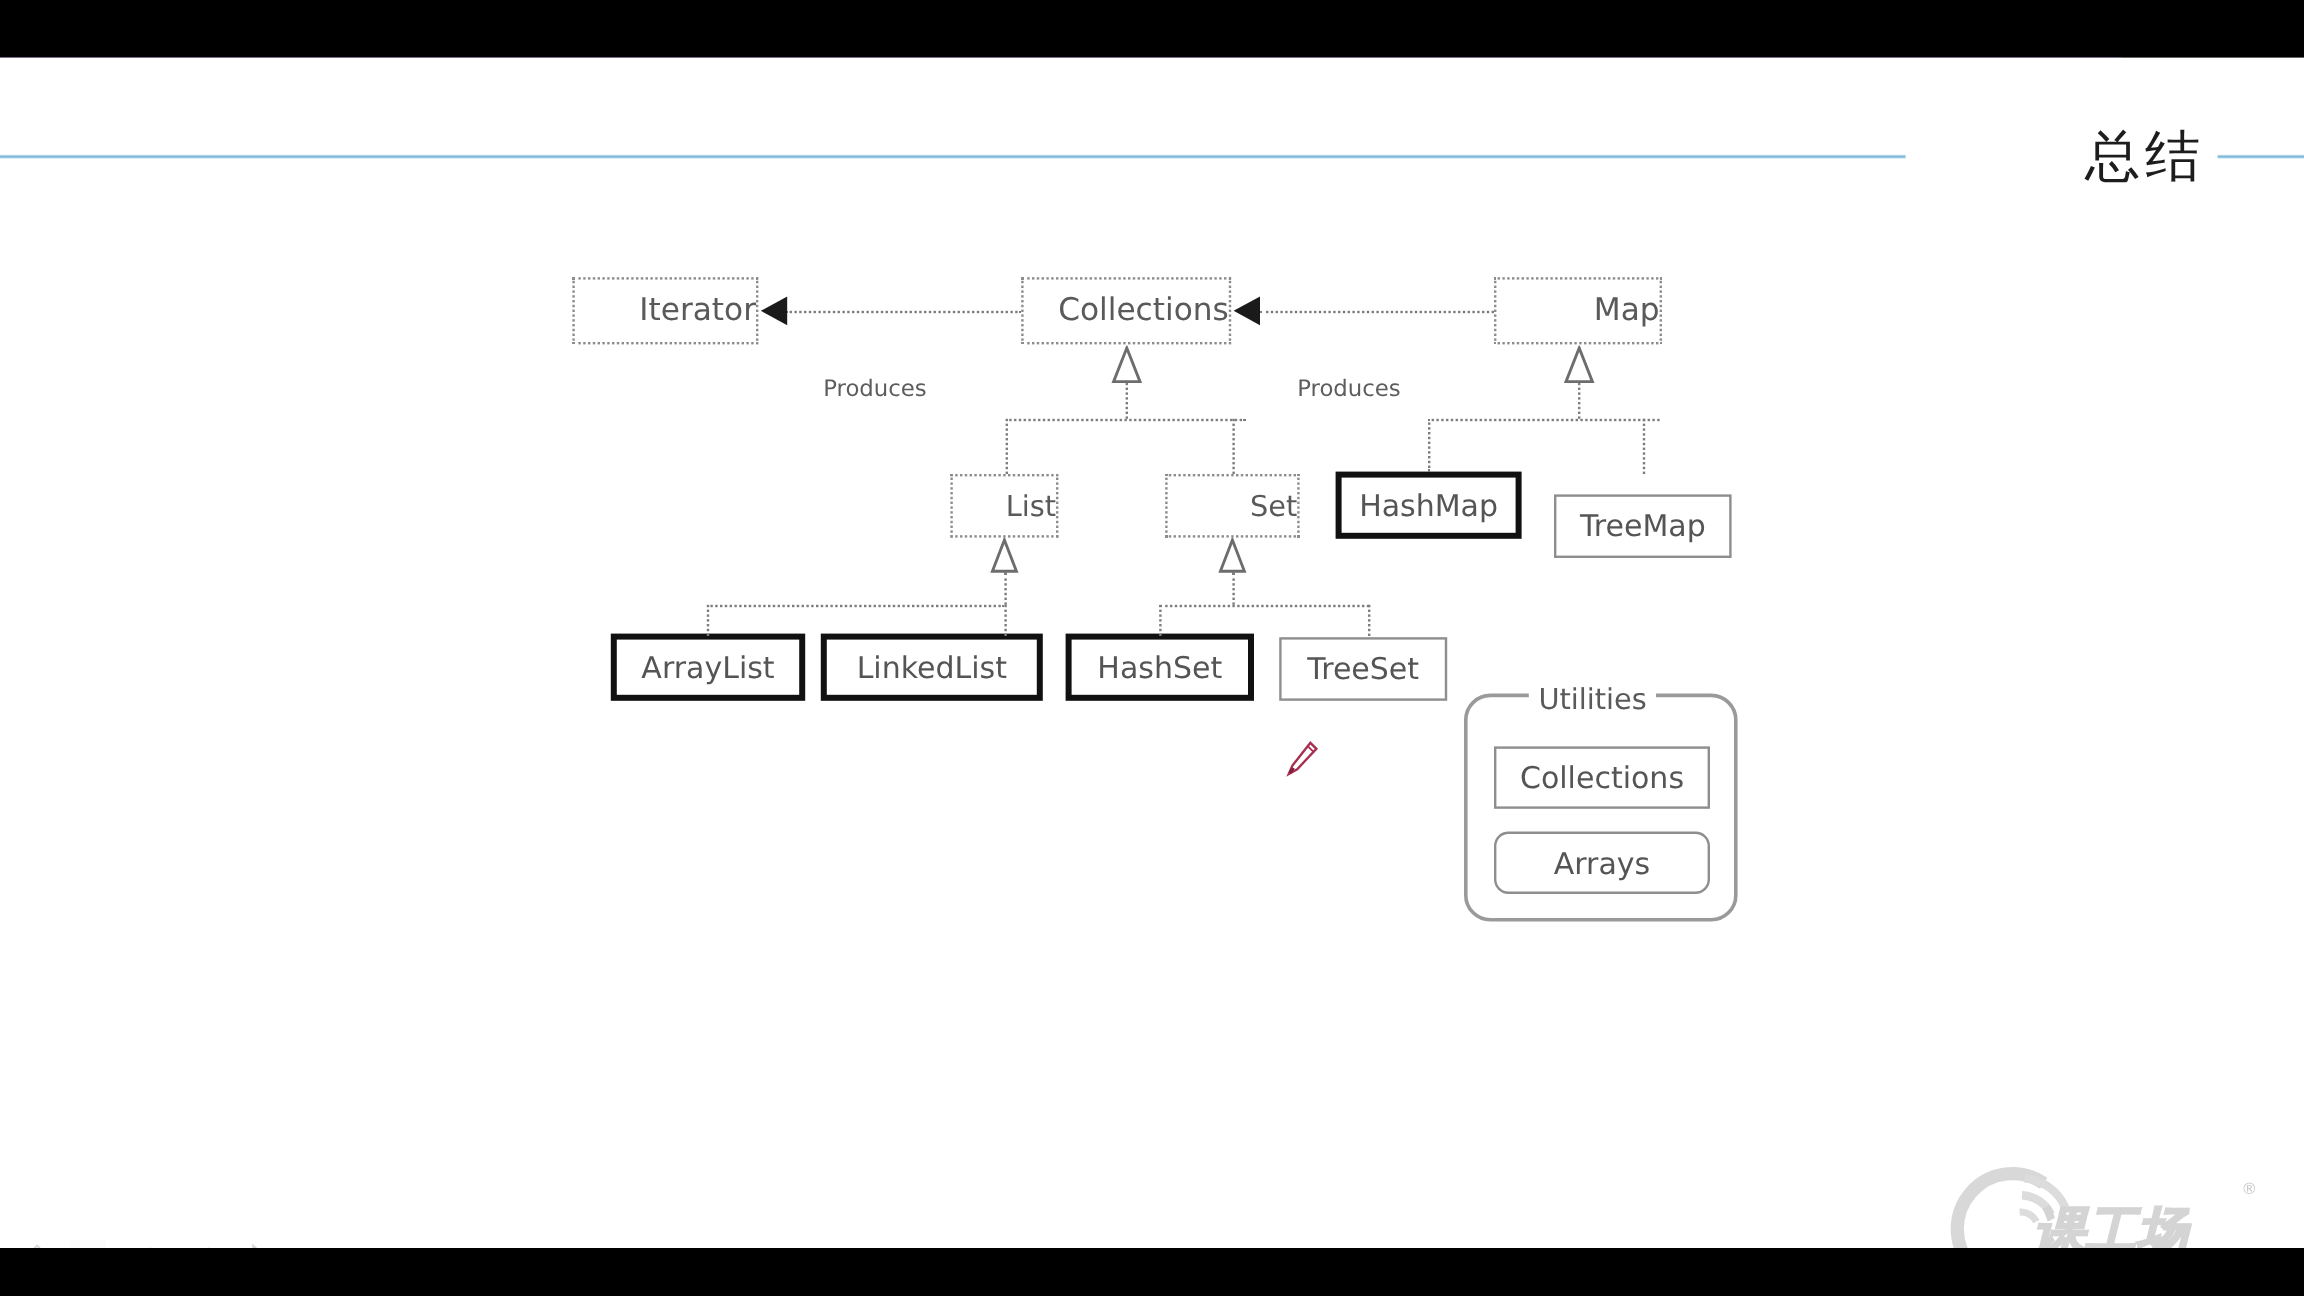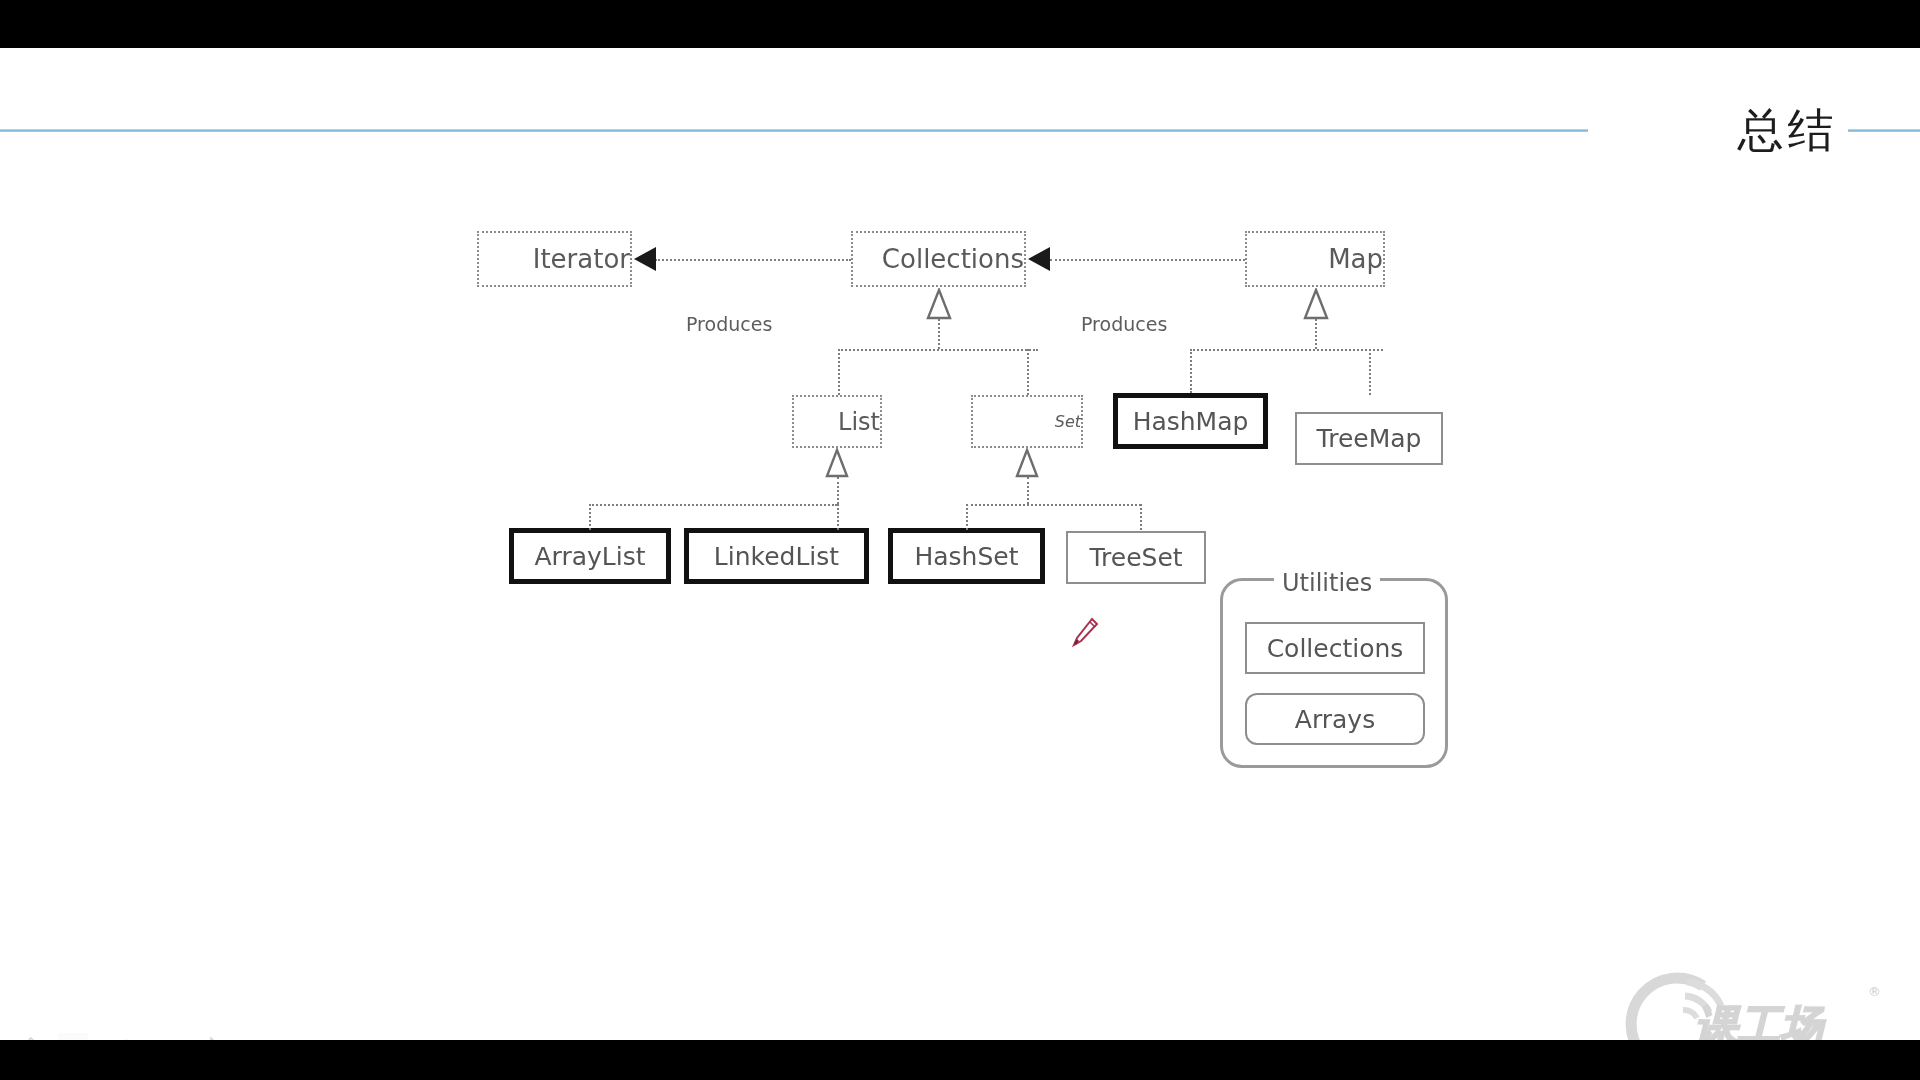--- a/index.html
+++ b/index.html
@@ -151,21 +151,21 @@
       <div class="lbl" style="left:686px; top:265px;">Produces</div>
 
       <div class="dline-h" style="left:1050px; top:211px; width:195px;"></div>
       <div class="arrow-solid" style="left:1028px; top:199px;"></div>
       <div class="lbl" style="left:1081px; top:265px;">Produces</div>
 
       <div class="node dashed" style="left:792px; top:347px; width:90px; height:53px; font-size:24px;">
         <span>List</span>
       </div>
 
-      <div class="node dashed" style="left:971px; top:347px; width:112px; height:53px; font-size:16px;font-style:italic;">
+      <div class="node dashed" style="left:971px; top:347px; width:112px; height:53px; font-size:24px;">
         <span>Set</span>
       </div>
 
       <div class="node thick" style="left:1113px; top:345px; width:155px; height:56px; font-size:25px;">
         <span>HashMap</span>
       </div>
 
       <div class="node thin" style="left:1295px; top:364px; width:148px; height:53px; font-size:25px;">
         <span>TreeMap</span>
       </div>

